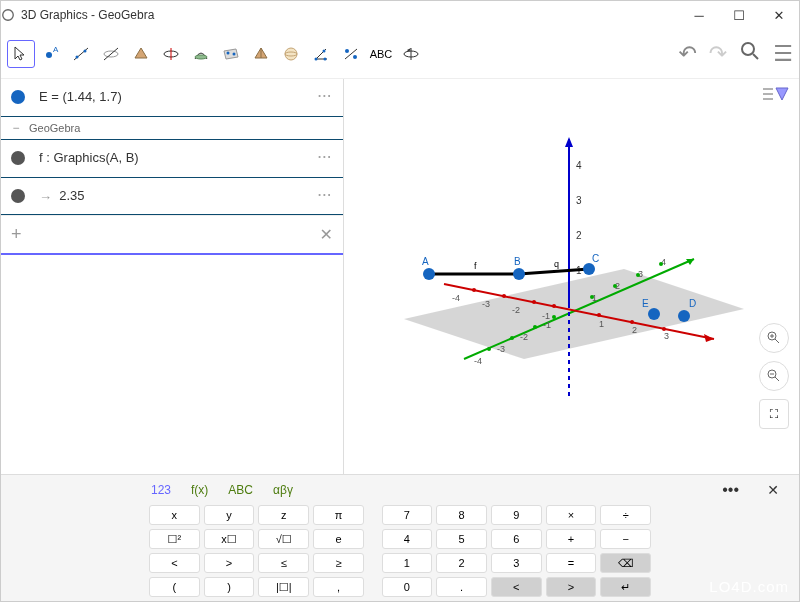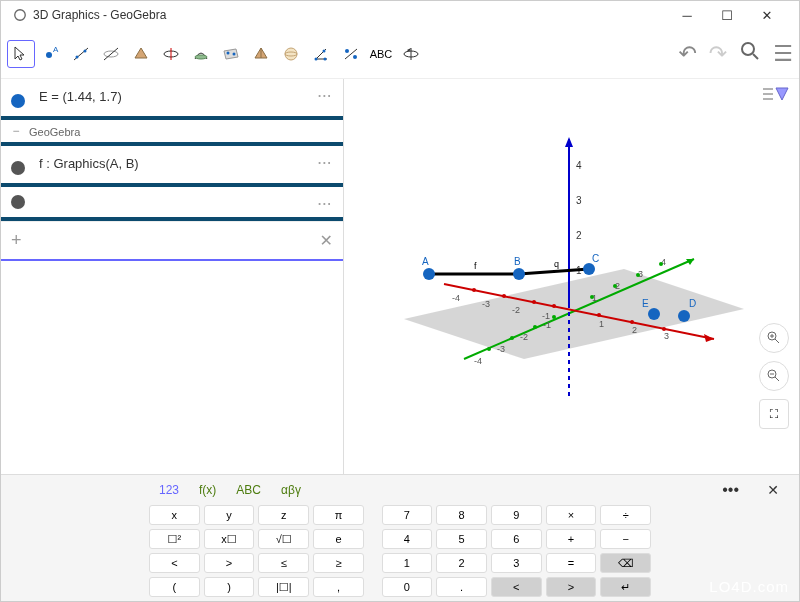--- a/index.html
+++ b/index.html
@@ -1,34 +1,34 @@
 <!DOCTYPE html>
 <html><head>
 <meta charset="utf-8">
 <style>
 * { margin: 0; padding: 0; box-sizing: border-box; font-family: Arial, sans-serif; }
 body { width: 800px; height: 602px; background: #fff; border: 1px solid #ccc; position: relative; overflow: hidden; }
 
 
-.title-bar { height: 28px; display: flex; align-items: center; padding: 0 12px; font-size: 12px; color: #333; }
+.title-bar { height: 28px; display: flex; align-items: center; padding: 0 0; font-size: 12px; color: #333; }
 .title-bar .app-icon { width: 14px; height: 14px; margin-right: 6px; }
 .title-bar .win-controls { margin-left: auto; display: flex; }
 .title-bar .win-controls div { width: 40px; height: 28px; display: flex; align-items: center; justify-content: center; font-size: 13px; }
 
 
 .toolbar { height: 50px; display: flex; align-items: center; padding: 0 6px; border-bottom: 1px solid #eee; gap: 2px; }
 .tool-btn { width: 28px; height: 28px; border: 1px solid transparent; border-radius: 3px; display: flex; align-items: center; justify-content: center; cursor: pointer; font-size: 15px; }
 .tool-btn.selected { border-color: #6666FF; }
 .toolbar-right { margin-left: auto; display: flex; gap: 12px; align-items: center; }
 .toolbar-right div { font-size: 22px; color: #888; cursor: pointer; }
 
 
 .main { display: flex; height: 395px; }
 .algebra { width: 343px; border-right: 1px solid #ddd; display: flex; flex-direction: column; }
-.alg-row { display: flex; align-items: flex-end; padding: 8px 10px; border-bottom: 4px solid #0c4a6e; position: relative; }
+.alg-row { display: flex; align-items: center; padding: 8px 10px; border-bottom: 1px solid #0c4a6e; position: relative; }
 .alg-row.header { font-size: 11px; color: #666; padding: 4px 10px; }
 .dot { width: 14px; height: 14px; border-radius: 50%; margin-right: 14px; flex-shrink: 0; }
 .dot.blue { background: #1565C0; }
 .dot.black { background: #555; }
 .minus-icon { width: 10px; text-align: center; margin-right: 8px; color: #999; font-size: 12px; }
 .alg-content { font-size: 13px; color: #333; line-height: 1.6; }
 .arrow { color: #999; }
 .kebab { position: absolute; right: 10px; top: 10px; color: #888; font-size: 14px; letter-spacing: -2px; writing-mode: vertical-lr; }
 .alg-add { display: flex; align-items: center; border-top: 1px solid #eee; border-bottom: 2px solid #6666FF; height: 40px; padding: 0 10px; }
 .alg-add .plus { font-size: 18px; color: #999; margin-right: 10px; }
@@ -38,21 +38,21 @@
 .graphics { flex: 1; position: relative; background: #fff; }
 .view-options { position: absolute; top: 6px; right: 10px; font-size: 18px; }
 .zoom-controls { position: absolute; right: 10px; bottom: 45px; display: flex; flex-direction: column; gap: 8px; }
 .zoom-btn { width: 30px; height: 30px; border-radius: 50%; border: 1px solid #ddd; background: #fff; display: flex; align-items: center; justify-content: center; font-size: 13px; }
 
 
 .scene { position: absolute; left: 0; top: 0; width: 100%; height: 100%; }
 
 
 .keyboard { height: 129px; background: #f5f5f5; border-top: 1px solid #ddd; }
-.kb-tabs { display: flex; align-items: center; height: 30px; padding: 0 150px 0 150px; gap: 20px; font-size: 12px; position: relative; margin-left: 8px; }
+.kb-tabs { display: flex; align-items: center; height: 30px; padding: 0 150px 0 150px; gap: 20px; font-size: 12px; position: relative; }
 .kb-tabs .tab { color: #4d7c0f; cursor: pointer; }
 .kb-tabs .tab.active { color: #6666FF; }
 .kb-tabs .more { position: absolute; right: 60px; font-size: 16px; color: #333; }
 .kb-tabs .close { position: absolute; right: 20px; font-size: 14px; color: #333; }
 .kb-rows { padding: 0 148px; }
 .kb-row { display: flex; gap: 4px; margin-bottom: 4px; }
 .key { flex: 1; height: 20px; background: #fff; border: 1px solid #ddd; border-radius: 3px; display: flex; align-items: center; justify-content: center; font-size: 11px; cursor: pointer; }
 .key.gap { background: transparent; border: none; flex: 0.2; }
 .key.dark { background: #d0d0d0; }
 
@@ -184,20 +184,21 @@
     <div class="alg-row">
       <span class="dot black"></span>
       <div class="alg-content">
         <div>f : Graphics(A, B)</div>
       </div>
       <span class="kebab">⋮</span>
     </div>
     <div class="alg-row">
       <span class="dot black"></span>
       <div class="alg-content">
+        <div><span class="arrow">→&nbsp;&nbsp;</span><span>2.35</span></div>
       </div>
       <span class="kebab">⋮</span>
     </div>
     <div class="alg-add">
       <span class="plus">+</span>
       <span class="close-x">✕</span>
     </div>
   </div>
 
   <div class="graphics">

